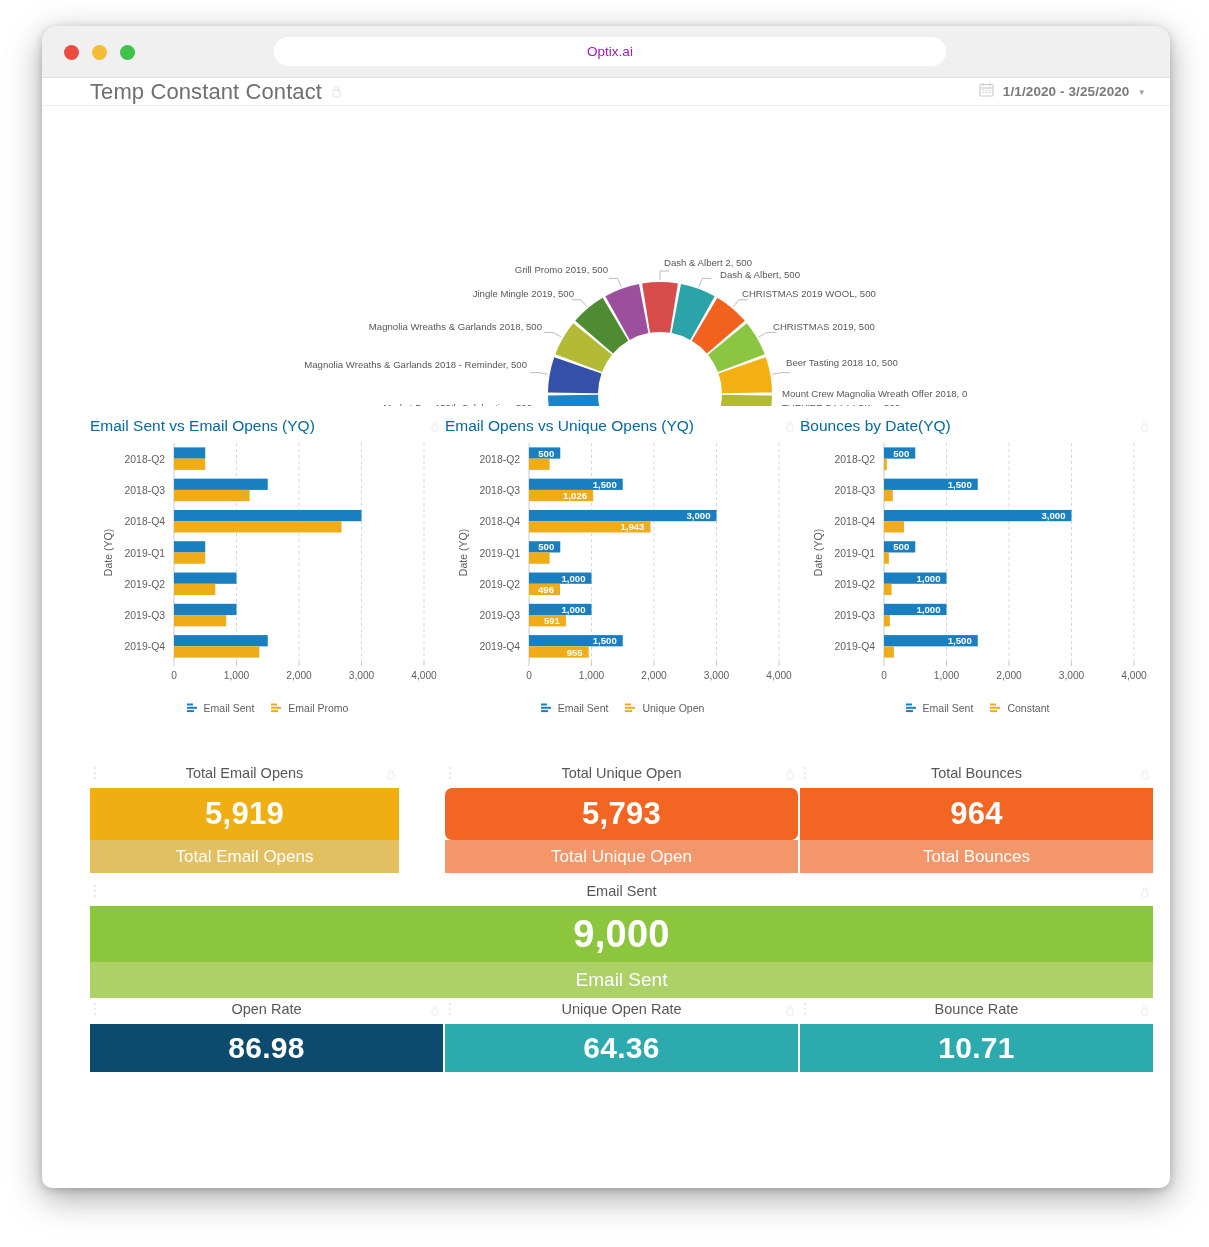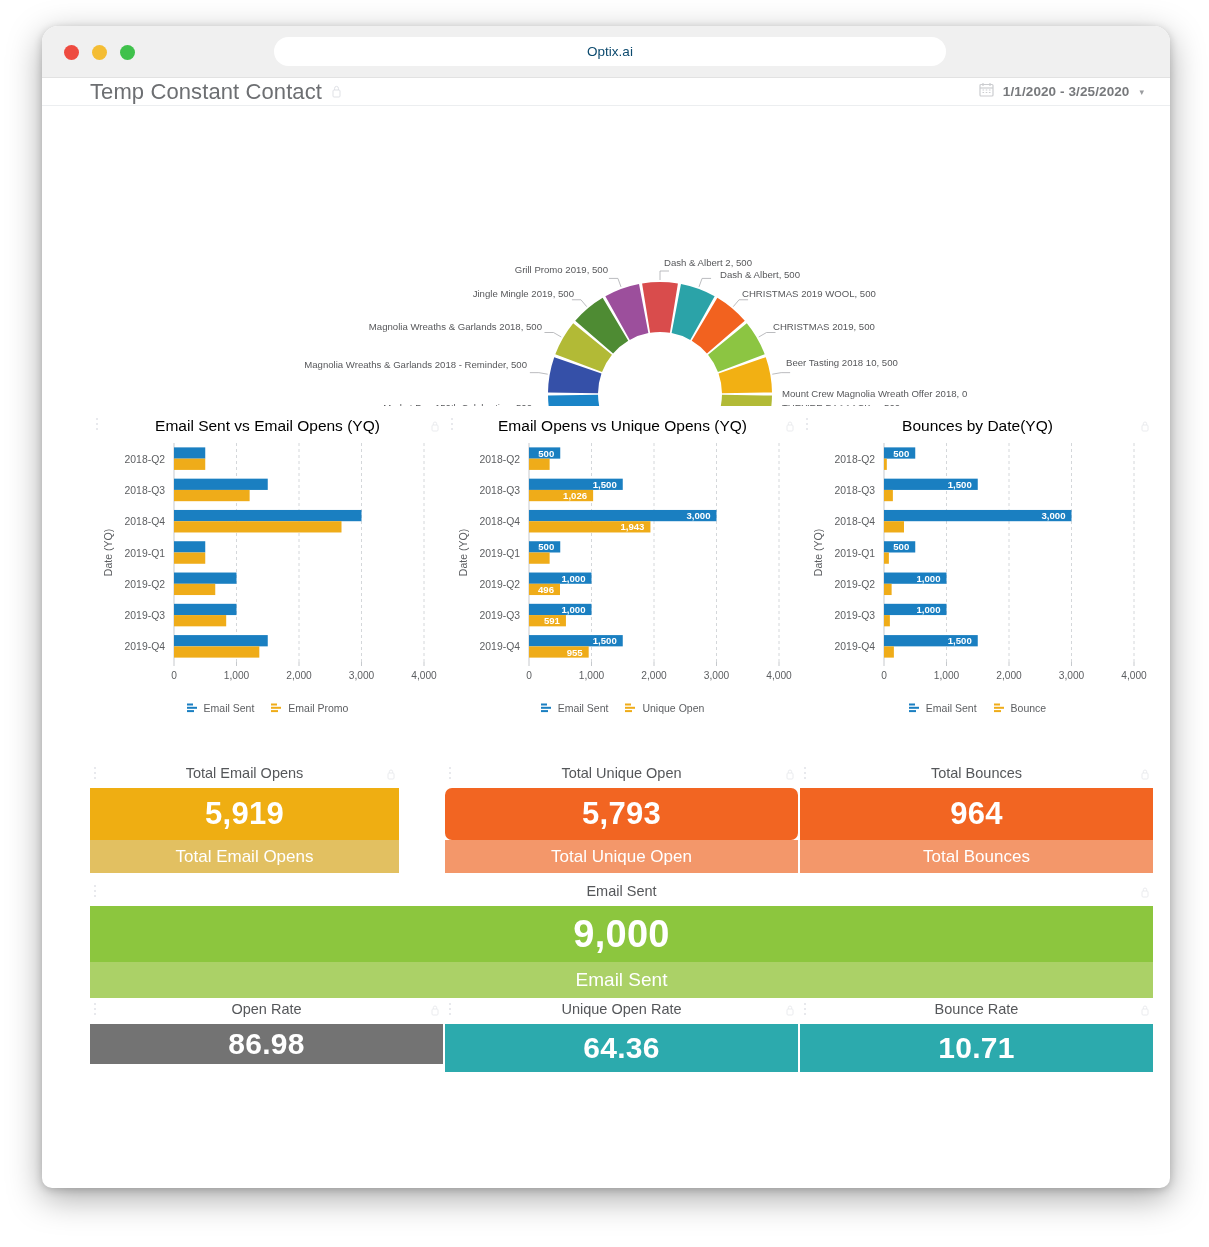--- a/index.html
+++ b/index.html
@@ -32,21 +32,21 @@
   .dot.red { background: #ee4b40; }
   .dot.yellow { background: #f4bd34; }
   .dot.green { background: #3fc14b; }
   .urlbar {
     position: absolute;
     left: 232px; top: 11px;
     width: 672px; height: 29px;
     background: #ffffff;
     border-radius: 15px;
     display: flex; align-items: center; justify-content: center;
-    font-size: 13.5px; color: #0c4a6e;
+    font-size: 13.5px; color: #a21caf;
   }
 
   
   .appheader {
     position: relative;
     height: 28px;
     background: #ffffff;
     border-bottom: 1px solid #eceef0;
     display: flex; align-items: center; justify-content: flex-end;
   }
@@ -87,23 +87,23 @@
   .donut-panel { position: absolute; left: 0; top: 0; width: 1128px; height: 300px; }
   .donut-wrap { position: absolute; left: 0; top: 0; width: 1128px; height: 300px; }
 
   
   .charts-row { position: absolute; left: 0; top: 300px; width: 1128px; height: 345px; }
   .chartcard { position: absolute; top: 0; width: 355px; height: 345px; }
   .chartcard.c1 { left: 48px; }
   .chartcard.c2 { left: 403px; }
   .chartcard.c3 { left: 758px; }
   .chart-title {
-    text-align: center;
+    text-align: left;
     font-size: 15.5px;
-    color: #000000;
+    color: #0369a1;
     padding-top: 11px;
     font-weight: 400;
   }
   .chart-svg { display: block; margin: 0 auto; }
   .legend {
     display: flex; justify-content: center; align-items: center;
     gap: 17px; margin-top: 2px;
   }
   .legend-item { display: flex; align-items: center; gap: 5px; }
   .legend-label { font-size: 10.5px; color: #5c5e61; }
@@ -482,21 +482,21 @@
                   <rect x="0" y="7.1" width="7" height="2" fill="#1a7fc1"></rect>
                 </svg>
                 <span class="legend-label">Email Sent</span>
               </div>
               <div class="legend-item">
                 <svg width="12" height="10" viewBox="0 0 12 10">
                   <rect x="0" y="0.5" width="6" height="2" fill="#efac19"></rect>
                   <rect x="0" y="3.8" width="10" height="2" fill="#efac19"></rect>
                   <rect x="0" y="7.1" width="7" height="2" fill="#efac19"></rect>
                 </svg>
-                <span class="legend-label">Bounce</span>
+                <span class="legend-label">Constant</span>
               </div>
             </div>
         </div>
       </div>
 
       <div class="kpi-row r1" id="kpi-row-1">
           <div class="kpi" style="left: 48px; width: 309px;">
             <div class="kpi-head">
               <div class="handle-l" style="left: 4px; top: 9px;">
                 <span class="hdots">
@@ -582,21 +582,21 @@
                   <i></i>
                   <i></i>
                 </span>
               </div>
               <span>Open Rate</span>
               <div class="handle-r" style="right: 4px; top: 9px;"><svg width="8" height="11" viewBox="0 0 8 11">
                   <rect x="1" y="4" width="6" height="6" rx="1" fill="none" stroke="#b9bdc7" stroke-width="1"></rect>
                   <path d="M2.3 4V2.7a1.7 1.7 0 0 1 3.4 0V4" fill="none" stroke="#b9bdc7" stroke-width="1"></path>
                 </svg></div>
             </div>
-            <div class="kpi-value" style="background: #737373; height: 40px;">86.98</div>
+            <div class="kpi-value" style="background: #0c4a6e; height: 48px;">86.98</div>
           </div>
           <div class="kpi kpi-rate" style="left: 403px; width: 353px;">
             <div class="kpi-head">
               <div class="handle-l" style="left: 4px; top: 9px;">
                 <span class="hdots">
                   <i></i>
                   <i></i>
                   <i></i>
                 </span>
               </div>

